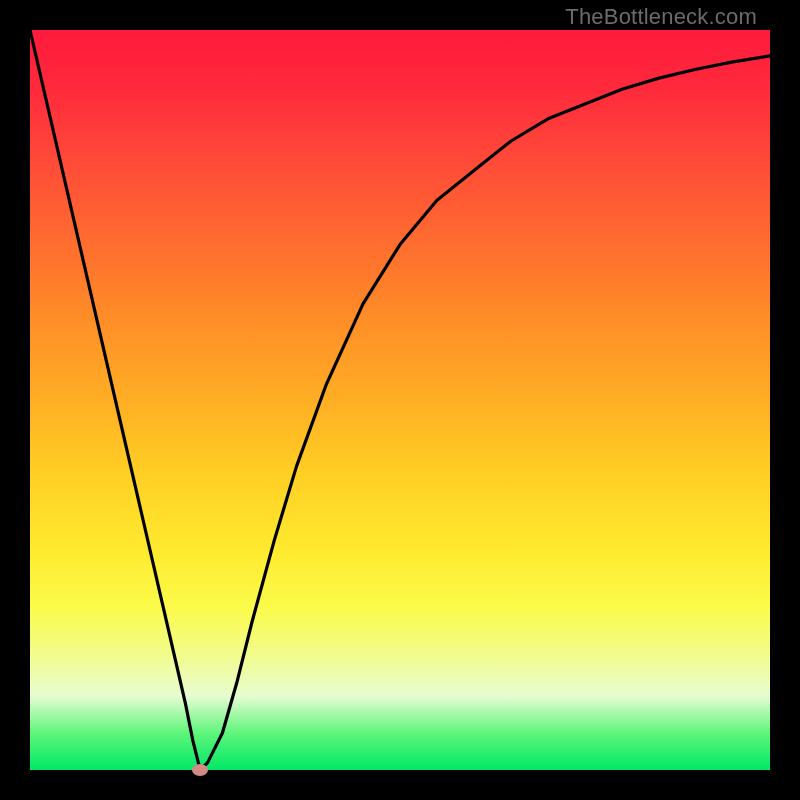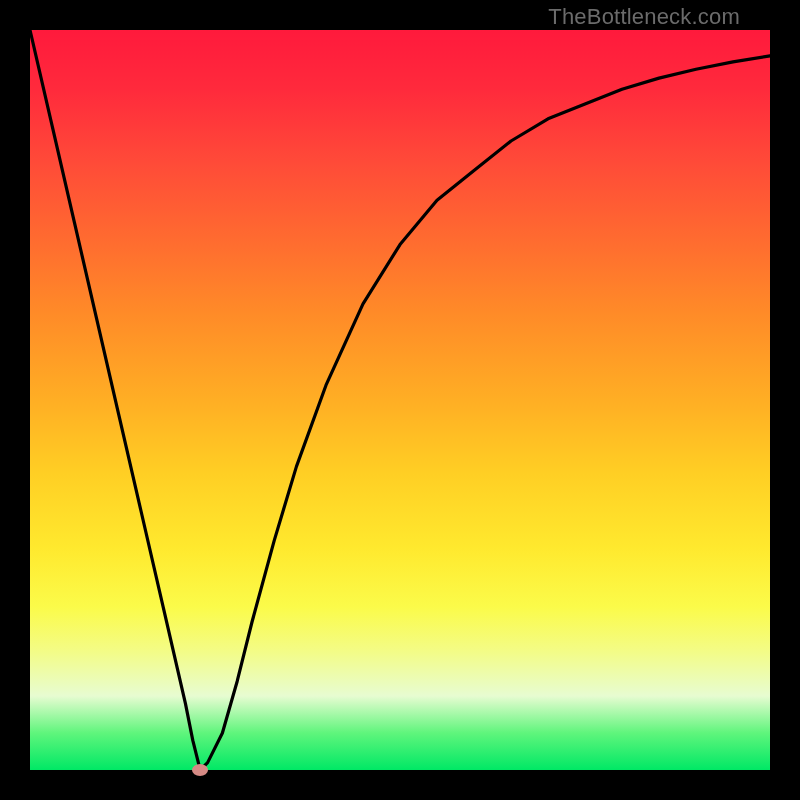--- a/index.html
+++ b/index.html
@@ -9,20 +9,21 @@
     height: 800px;
     overflow: hidden;
     background: #000;
     font-family: Arial, Helvetica, sans-serif;
   }
   .frame {
     position: relative;
     width: 772px;
     height: 800px;
     background: #000;
+    padding-left: 17px;
   }
   .plot-area {
     position: absolute;
     left: 30px;
     top: 30px;
     width: 740px;
     height: 740px;
     background: linear-gradient(
       to bottom,
       #ff1a3c 0%,

